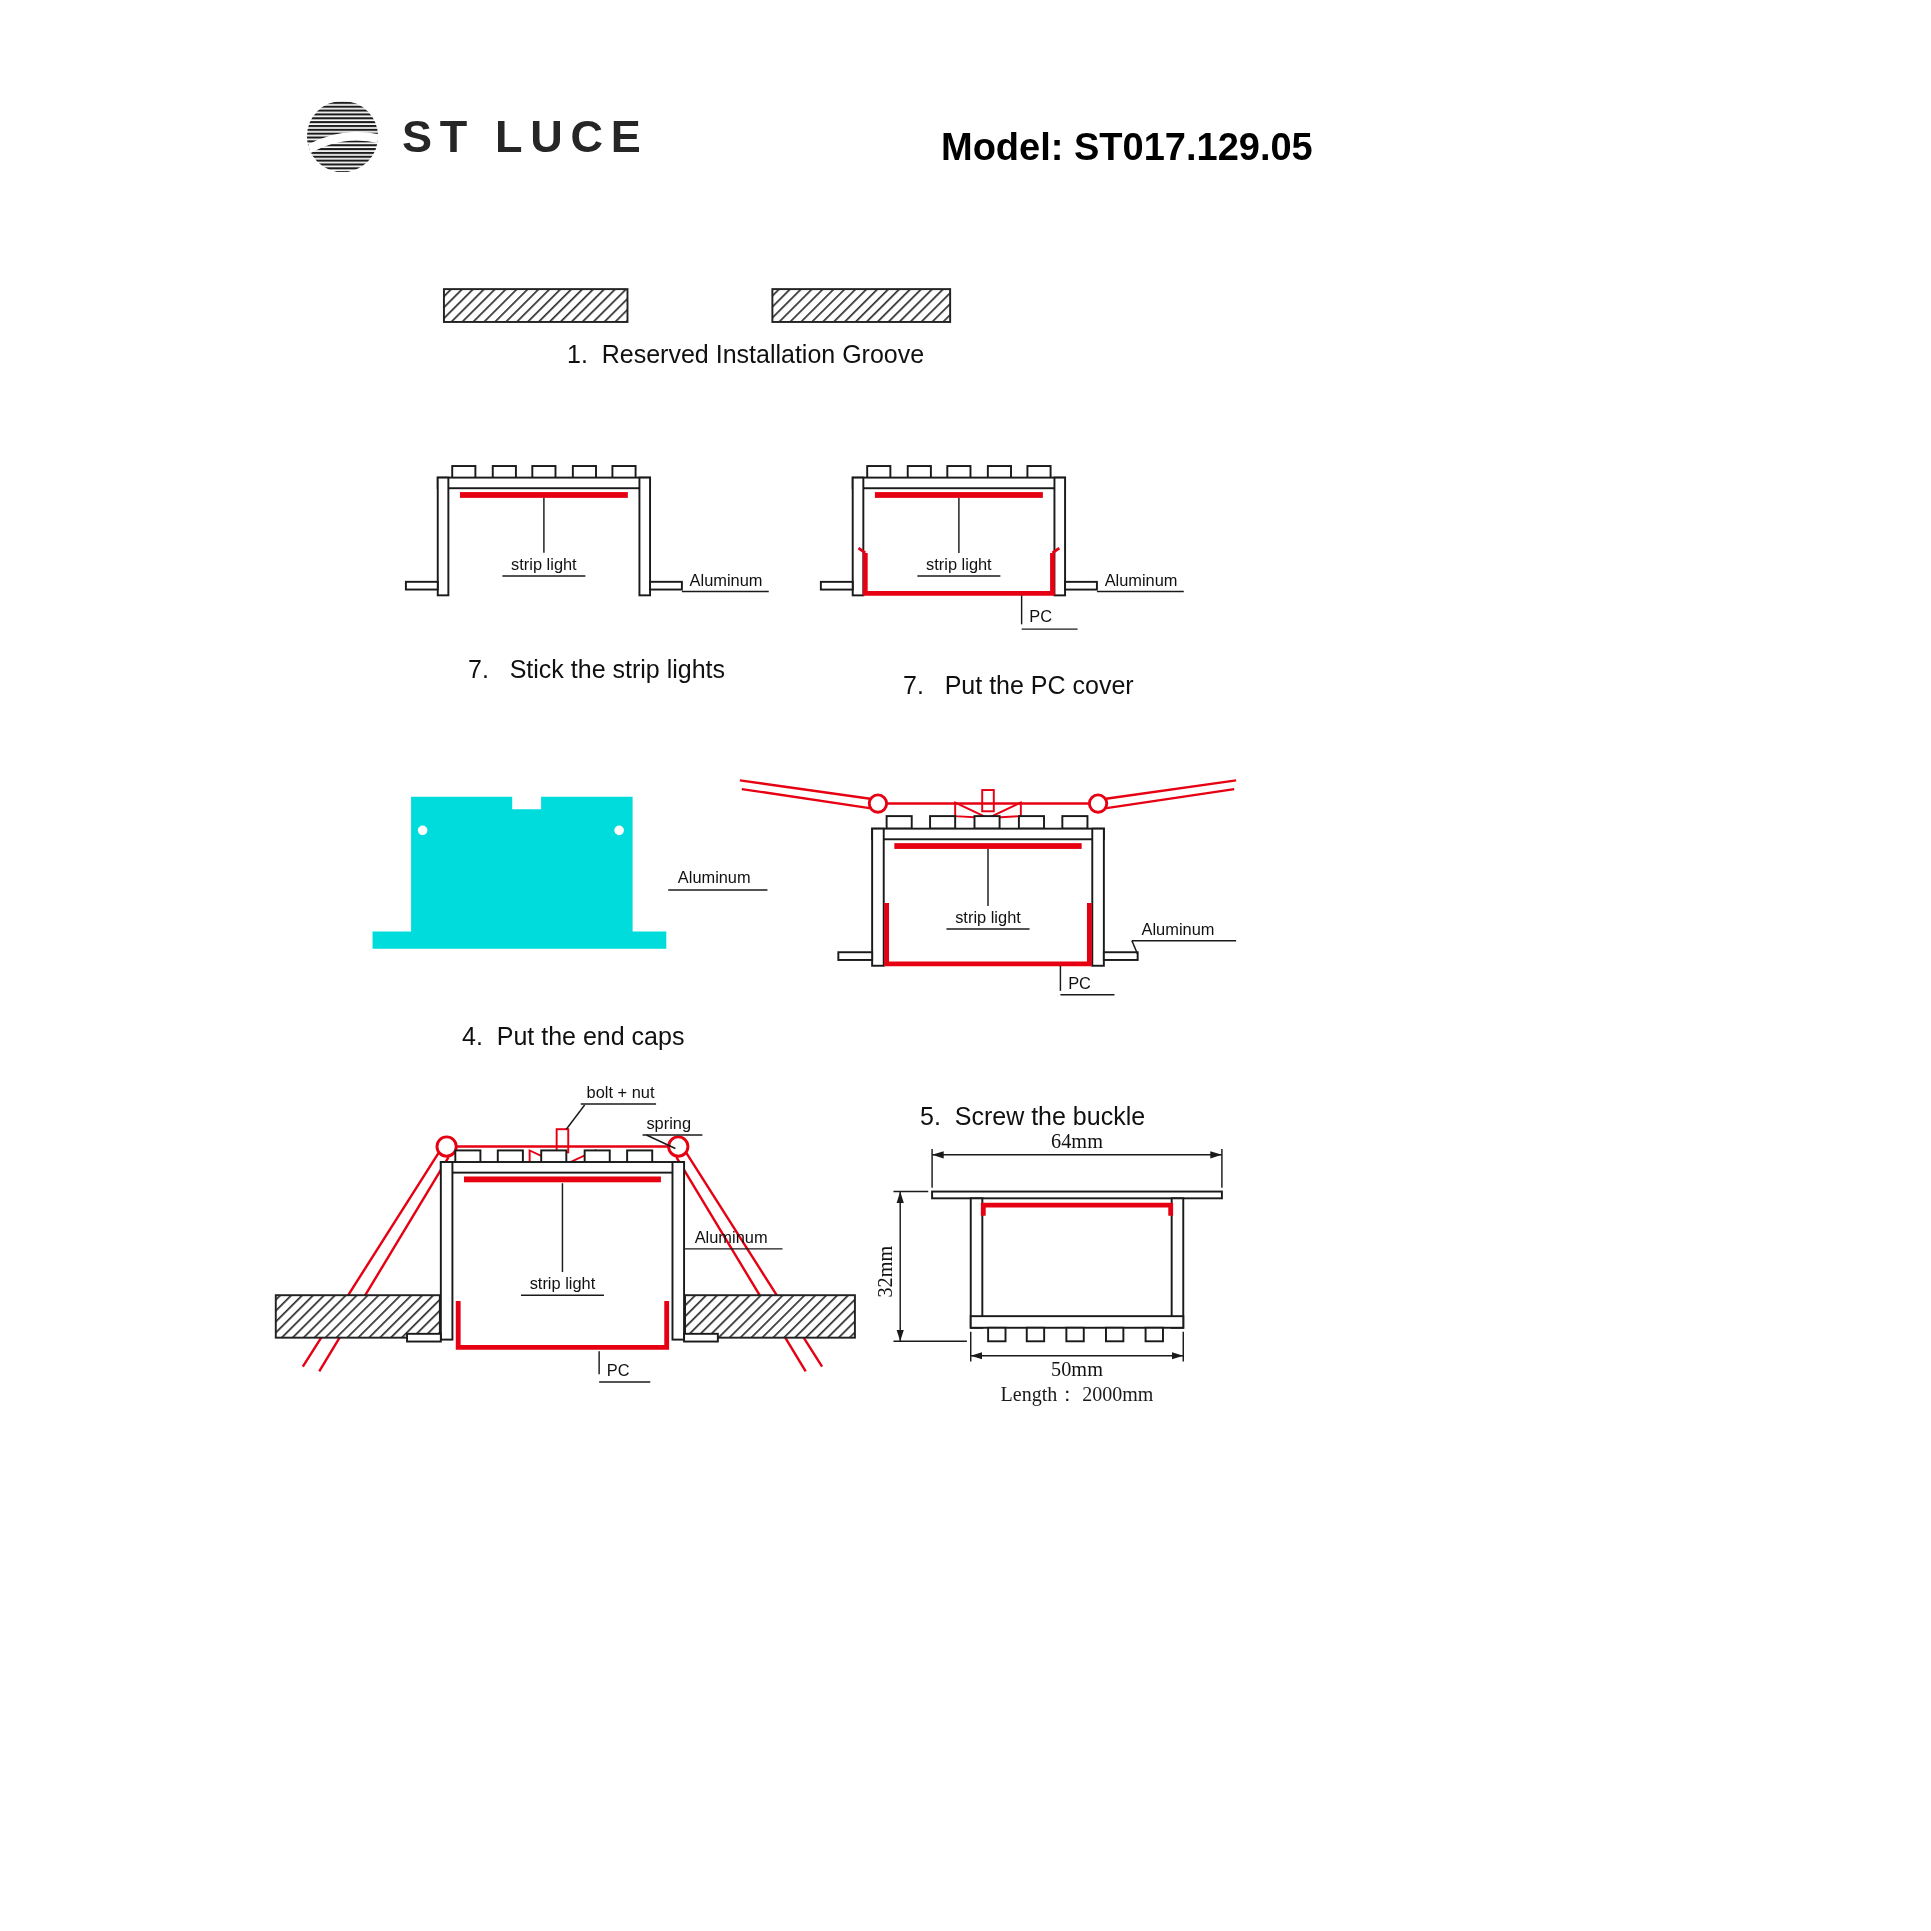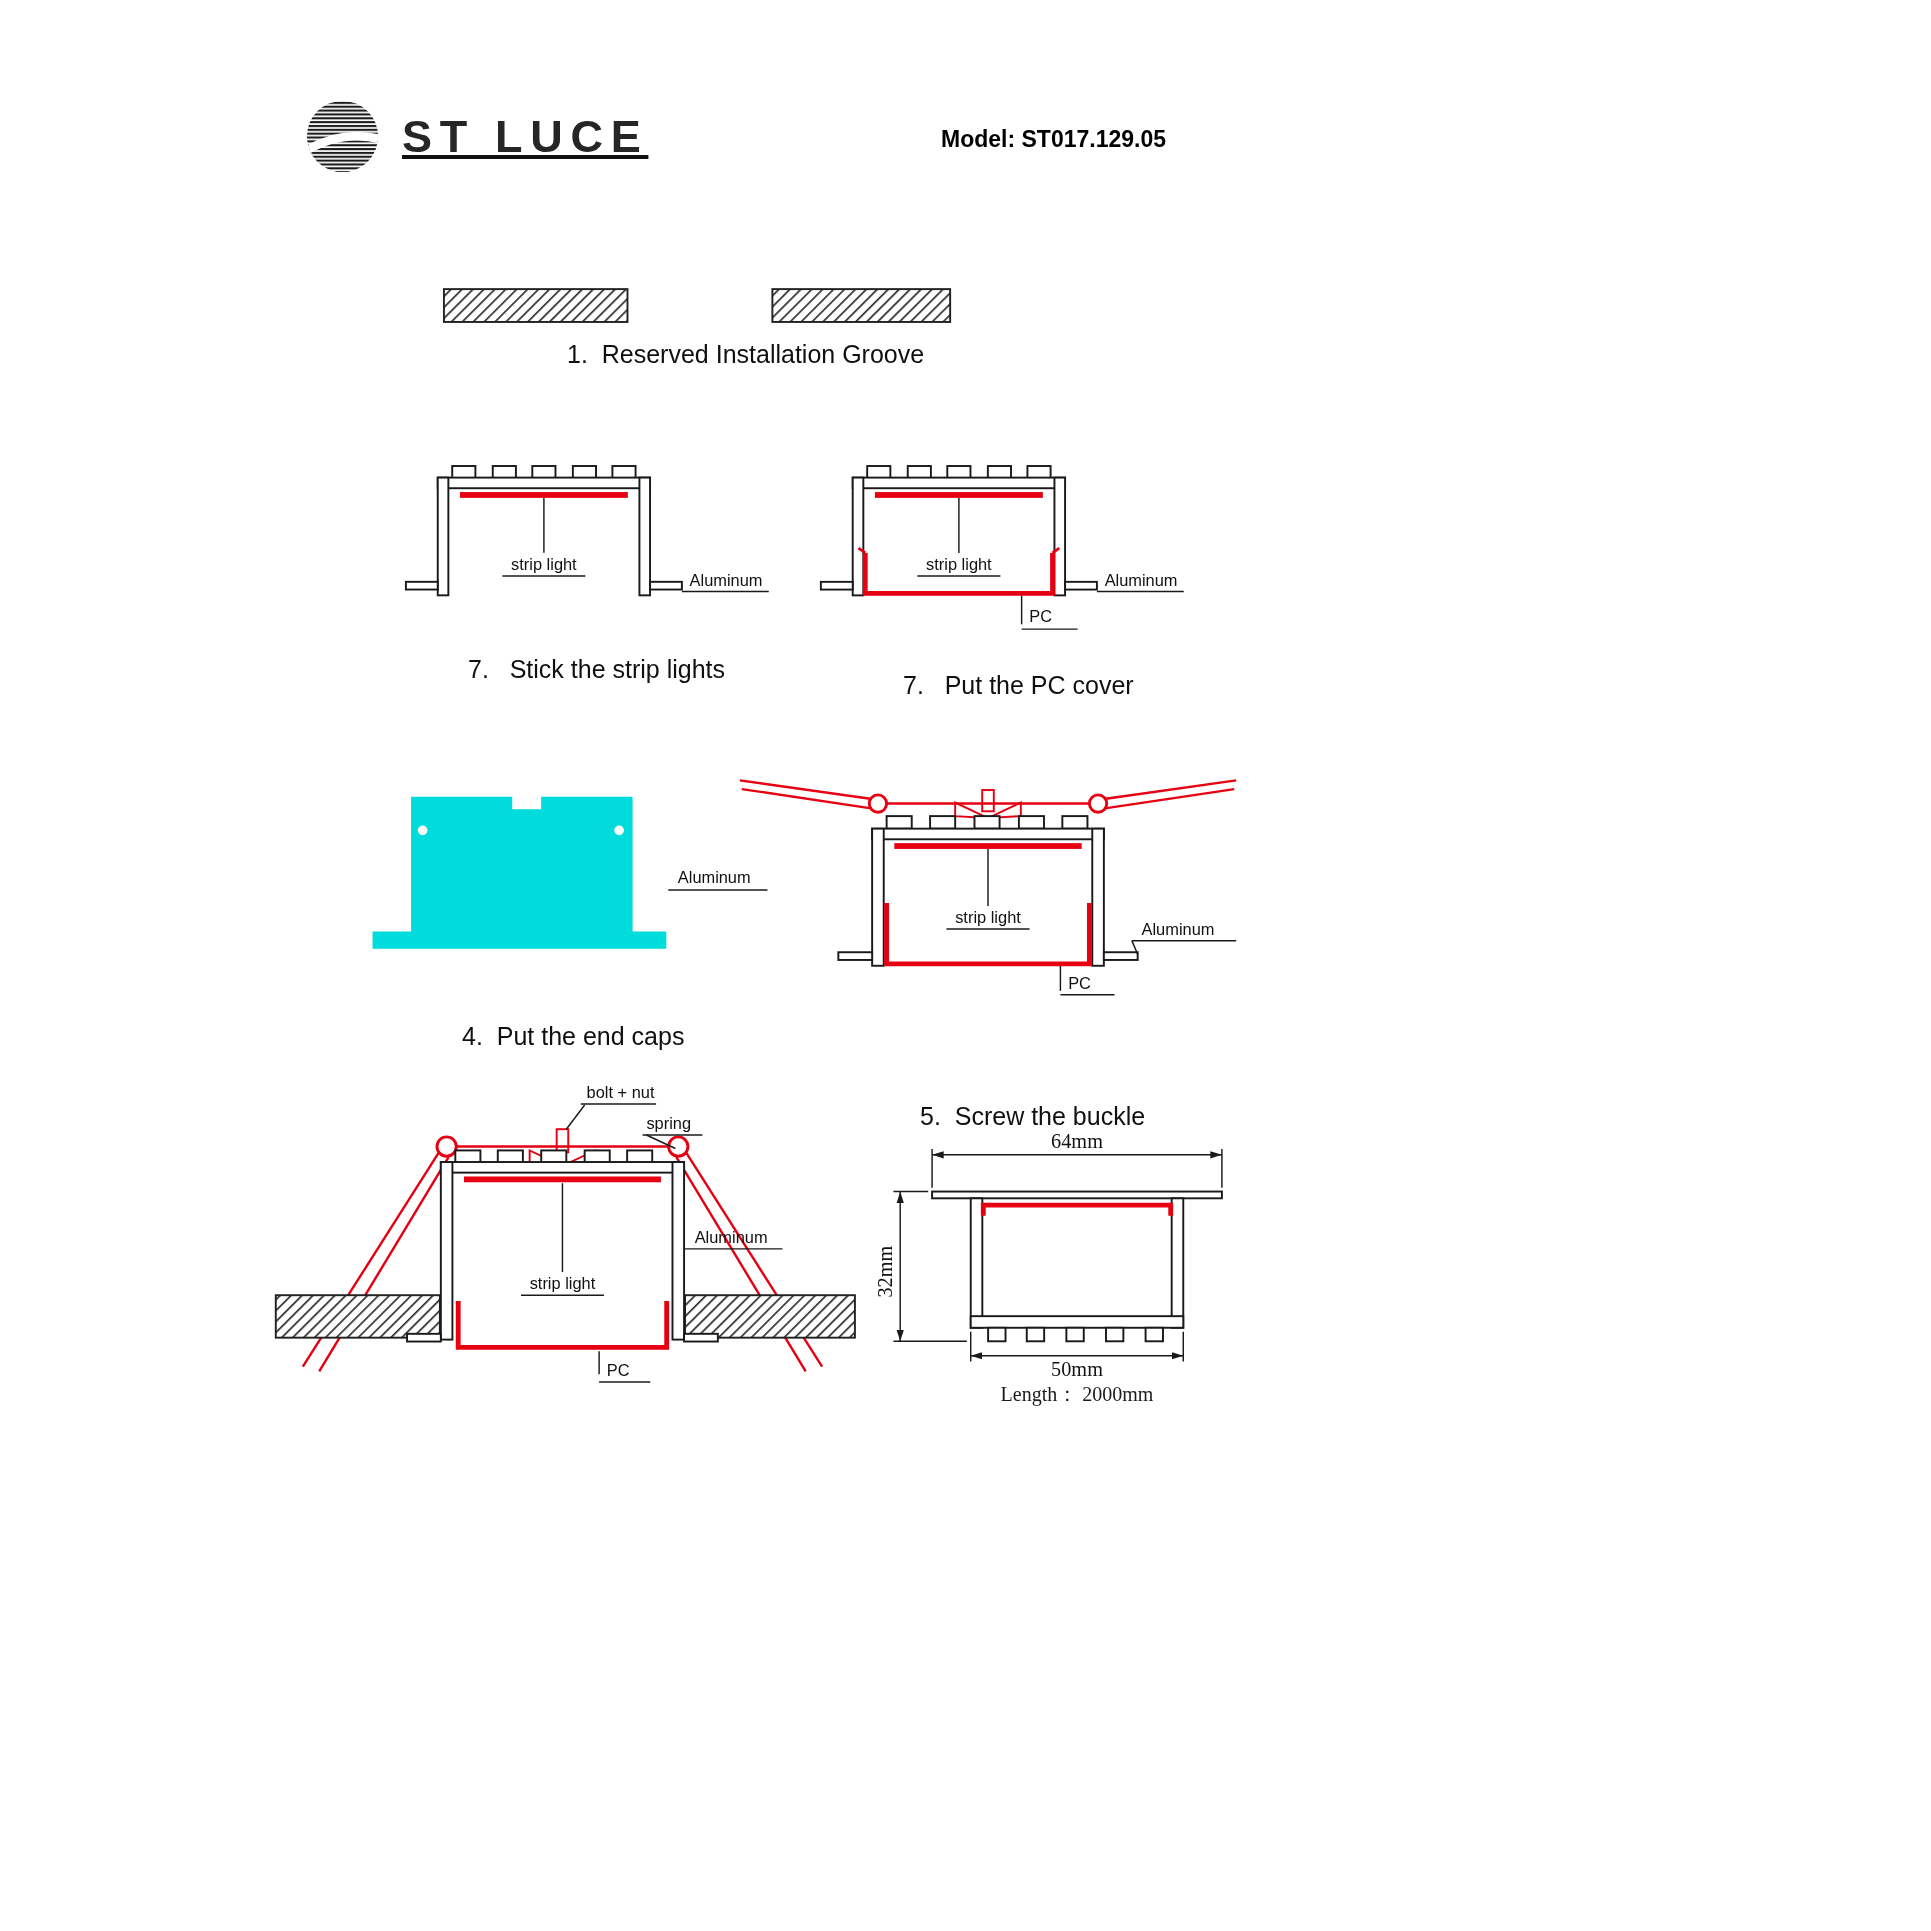--- a/index.html
+++ b/index.html
@@ -1,21 +1,21 @@
 <!DOCTYPE html>
 <html><head>
 <meta charset="utf-8">
 <style>
   html,body{margin:0;padding:0;background:#ffffff;}
   .page{position:relative;width:1931px;height:1931px;background:#fff;overflow:hidden;
         font-family:"Liberation Sans",sans-serif;color:#111;}
   .abs{position:absolute;}
-  .brand-row{display:flex;align-items:center;gap:21px;text-decoration:underline;}
+  .brand-row{display:flex;align-items:center;gap:21px;}
   .brand-text{font-size:45px;font-weight:600;letter-spacing:7.7px;color:#262626;}
-  .model-text{font-size:23px;font-weight:bold;color:#000;}
+  .model-text{font-size:38px;font-weight:bold;color:#000;}
   .caption{font-size:25px;color:#101010;white-space:pre;}
   .length-text{font-family:"Liberation Serif",serif;font-size:20px;color:#1a1a1a;text-align:center;}
   svg text.lbl{font-family:"Liberation Sans",sans-serif;font-size:17px;fill:#111;}
   svg text.dim{font-family:"Liberation Serif",serif;font-size:21px;fill:#111;}
 </style>
 </head>
 <body>
 
 <div class="page">
 

